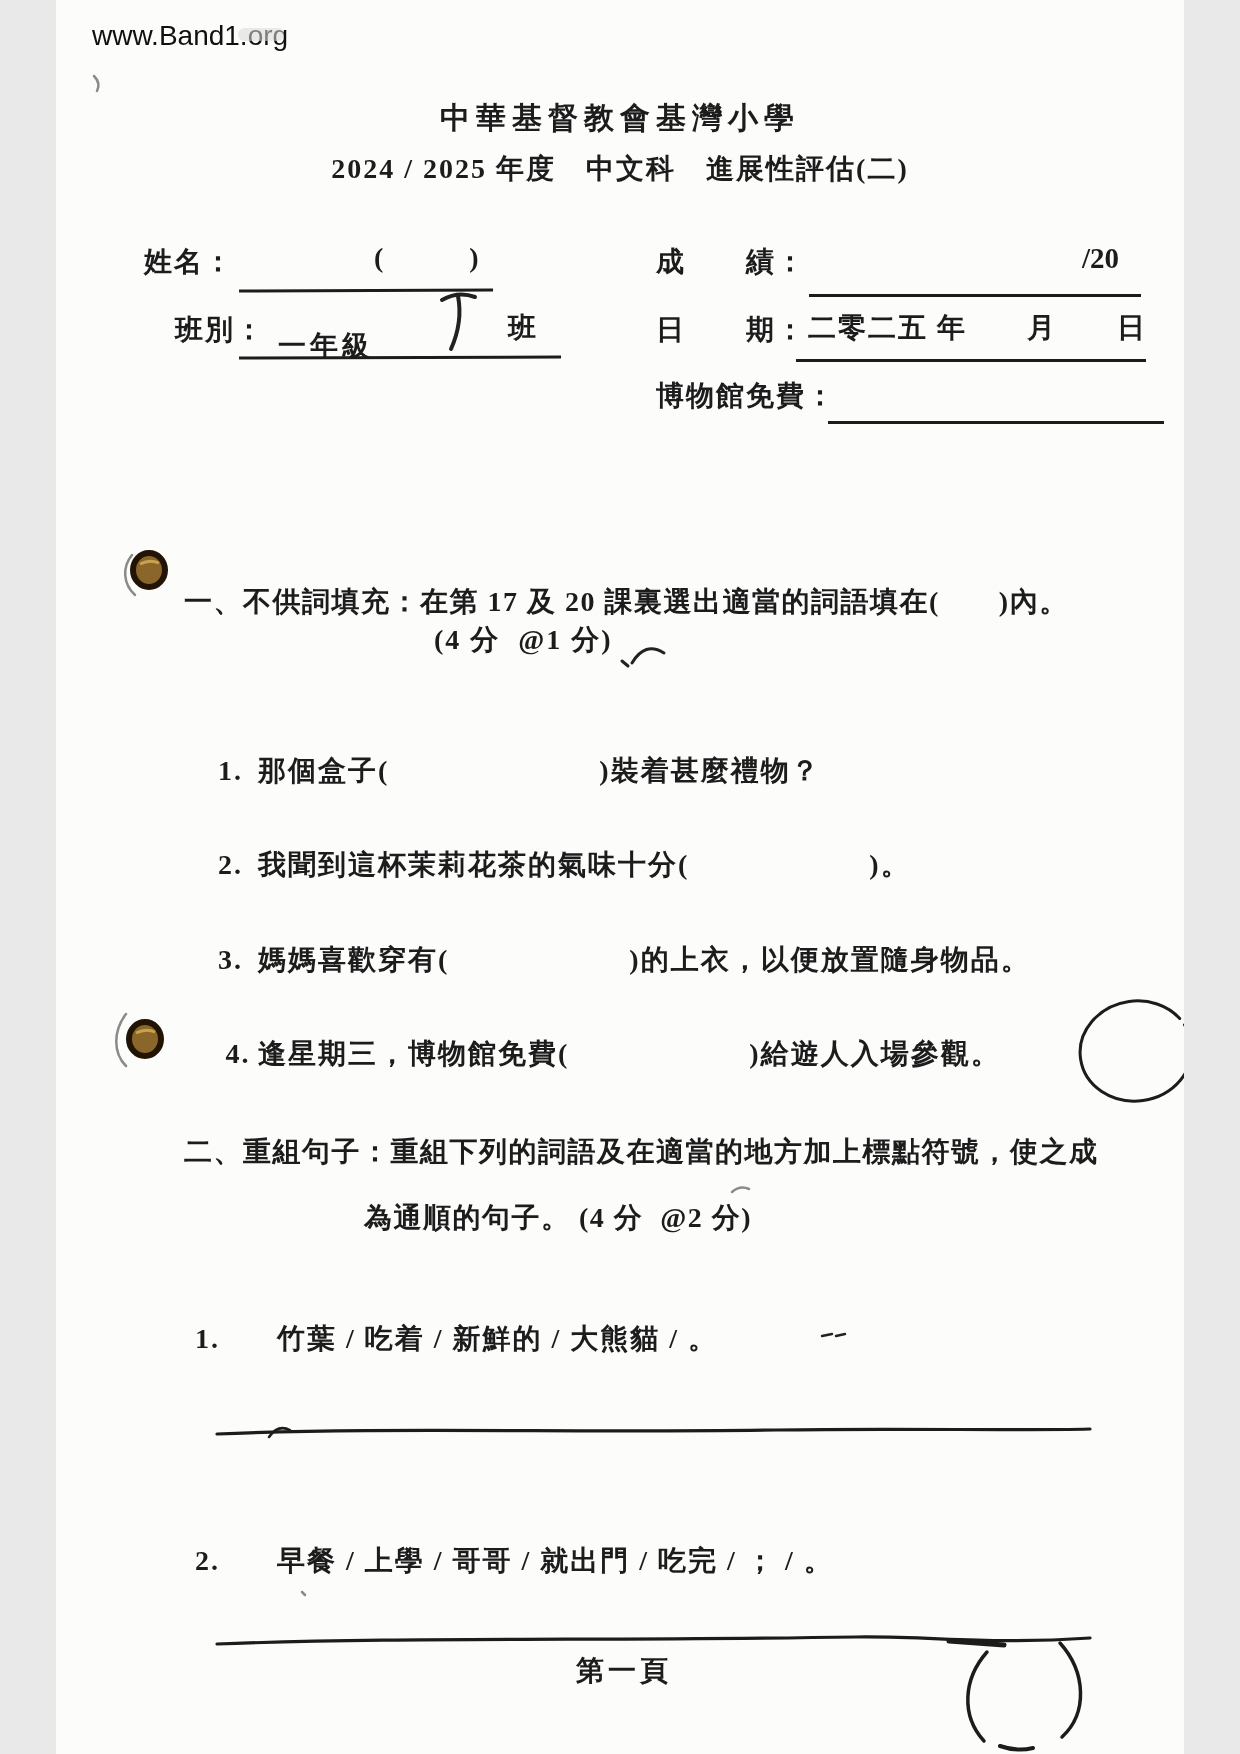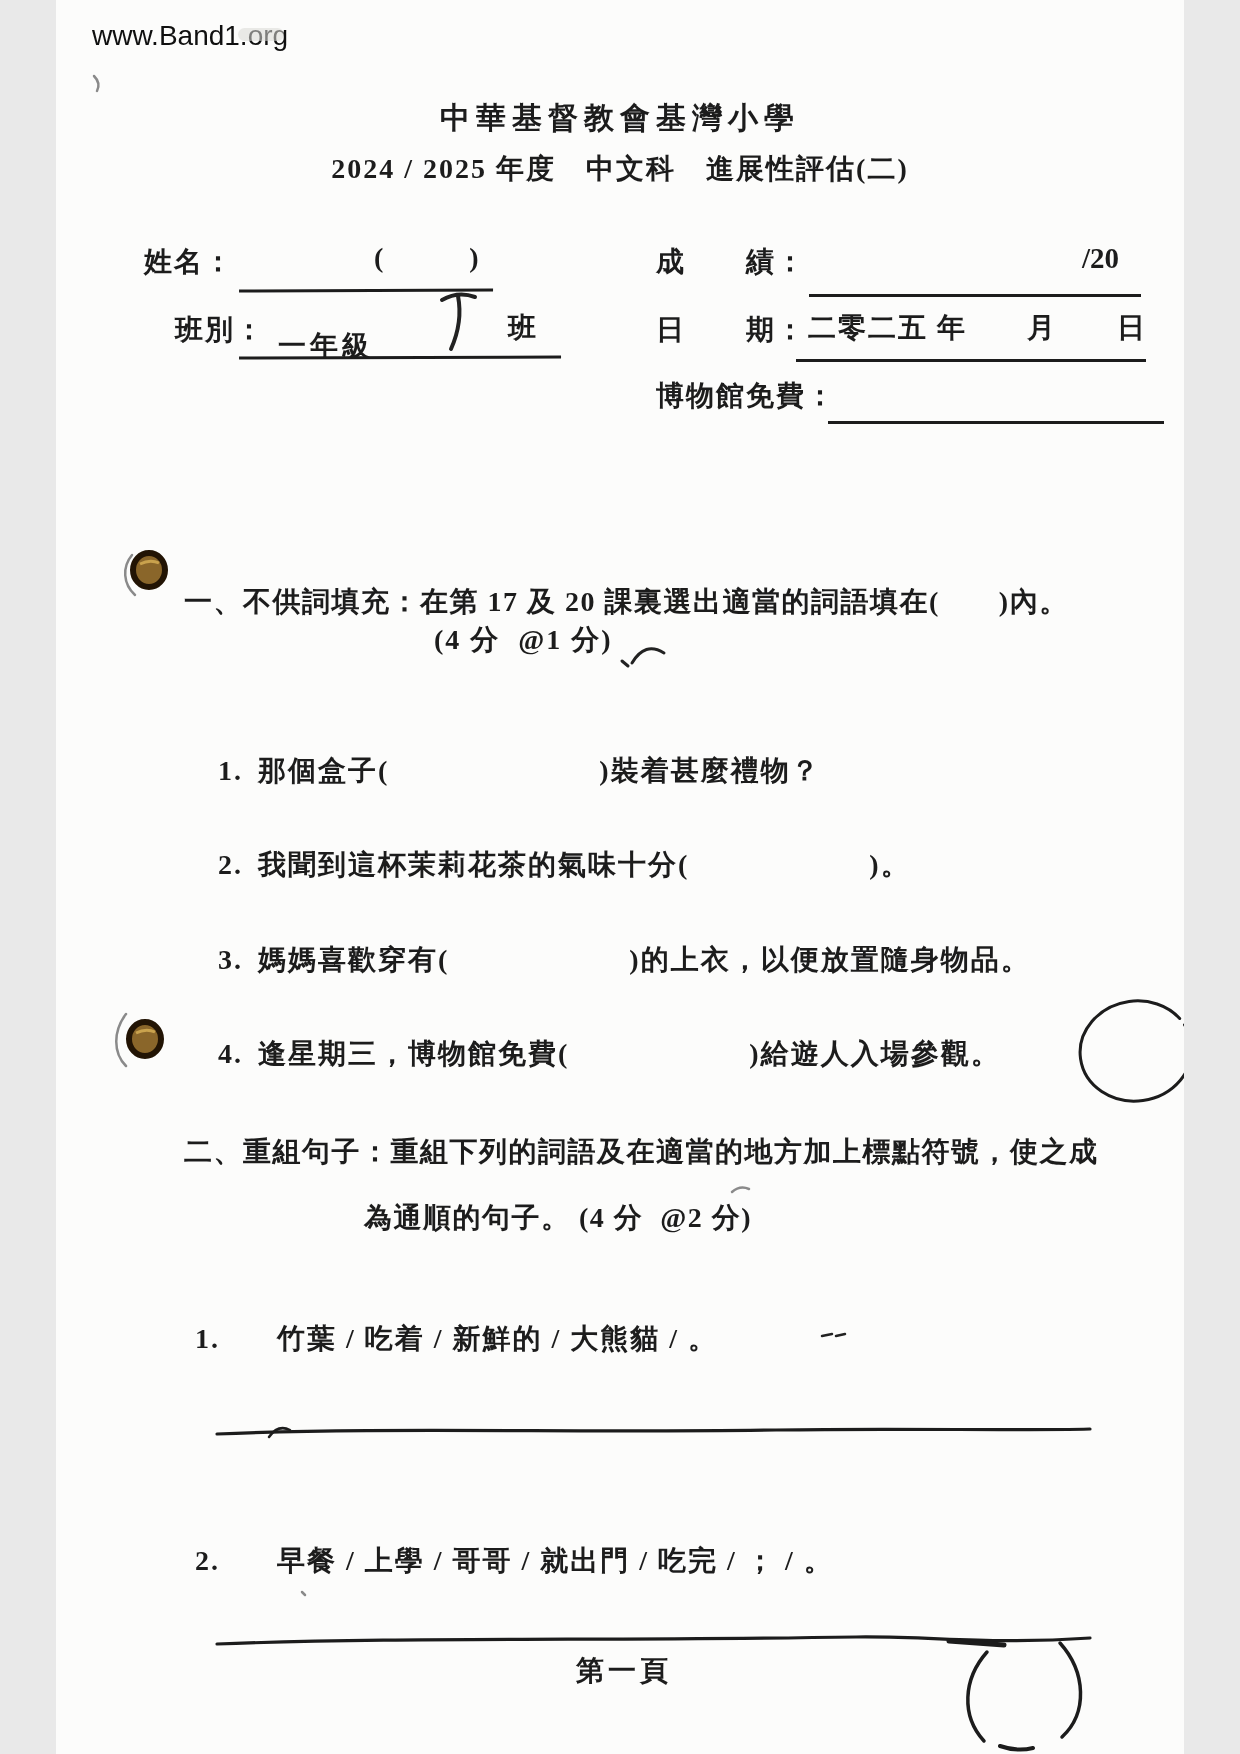--- a/index.html
+++ b/index.html
@@ -70,21 +70,21 @@
 
   <div class="abs cn q" style="left:126px;top:718px;">
     <span class="inum">1.</span><span>那個盒子(　　　　　　　)裝着甚麼禮物？</span>
   </div>
   <div class="abs cn q" style="left:126px;top:812px;">
     <span class="inum">2.</span><span>我聞到這杯茉莉花茶的氣味十分(　　　　　　)。</span>
   </div>
   <div class="abs cn q" style="left:126px;top:907px;">
     <span class="inum">3.</span><span>媽媽喜歡穿有(　　　　　　)的上衣，以便放置隨身物品。</span>
   </div>
-  <div class="abs cn q" style="left:126px;top:1001px;">
+  <div class="abs cn q" style="left:126px;top:1001px;text-align:center;">
     <span class="inum">4.</span><span>逢星期三，博物館免費(　　　　　　)給遊人入場參觀。</span>
   </div>
 
   <div class="abs cn" style="left:128px;top:1134px;letter-spacing:1.5px;">二、重組句子：重組下列的詞語及在適當的地方加上標點符號，使之成</div>
   <div class="abs cn" style="left:308px;top:1200px;letter-spacing:1.5px;text-align:right;">為通順的句子。 (4 分  @2 分)</div>
 
   <div class="abs cn item" style="left:103px;top:1286px;">
     <span class="inum">1.</span><span>竹葉 / 吃着 / 新鮮的 / 大熊貓 / 。</span>
   </div>
   <div class="abs cn item" style="left:103px;top:1508px;">

